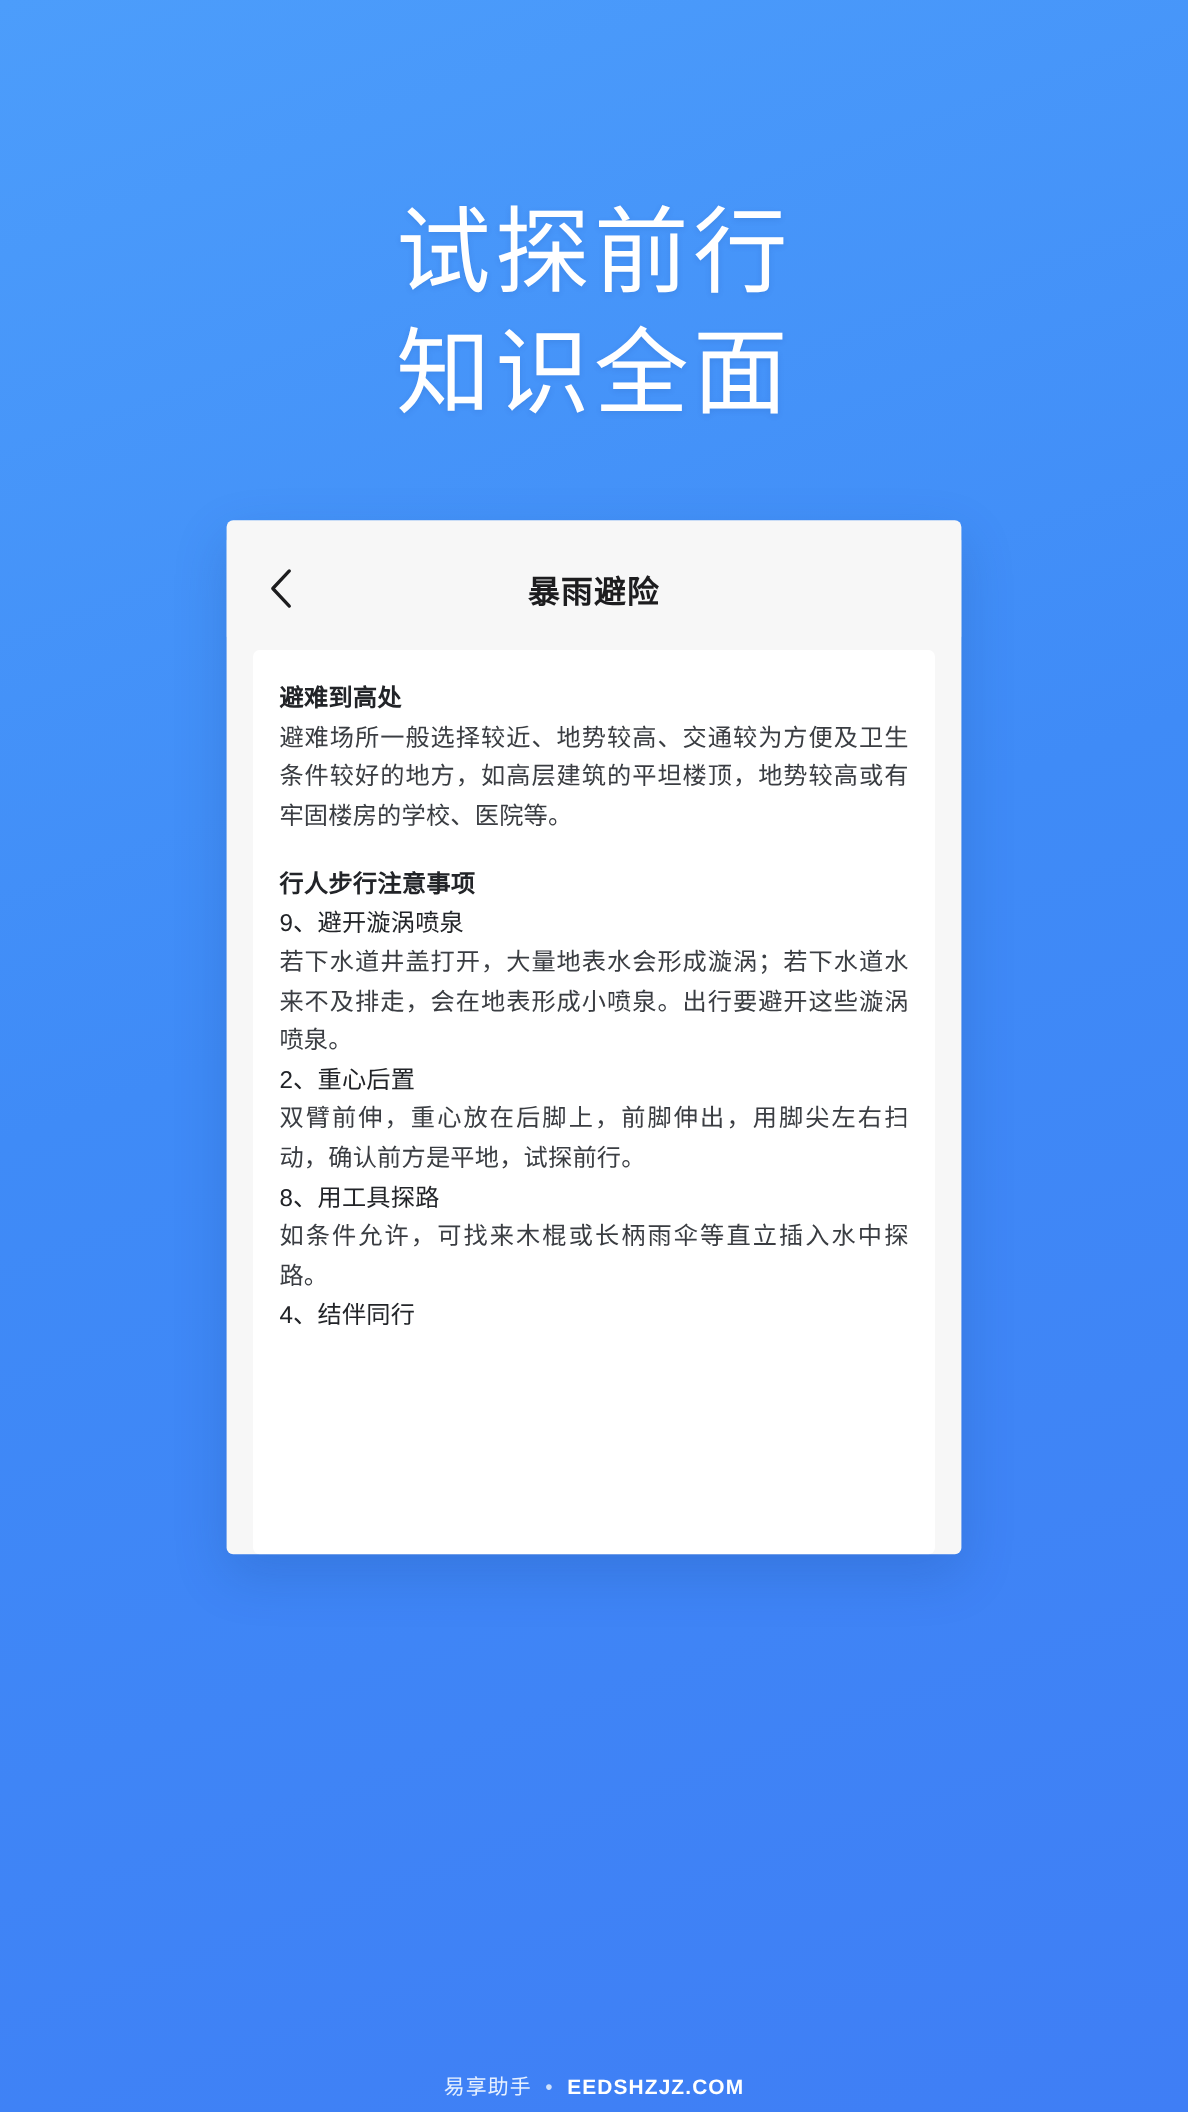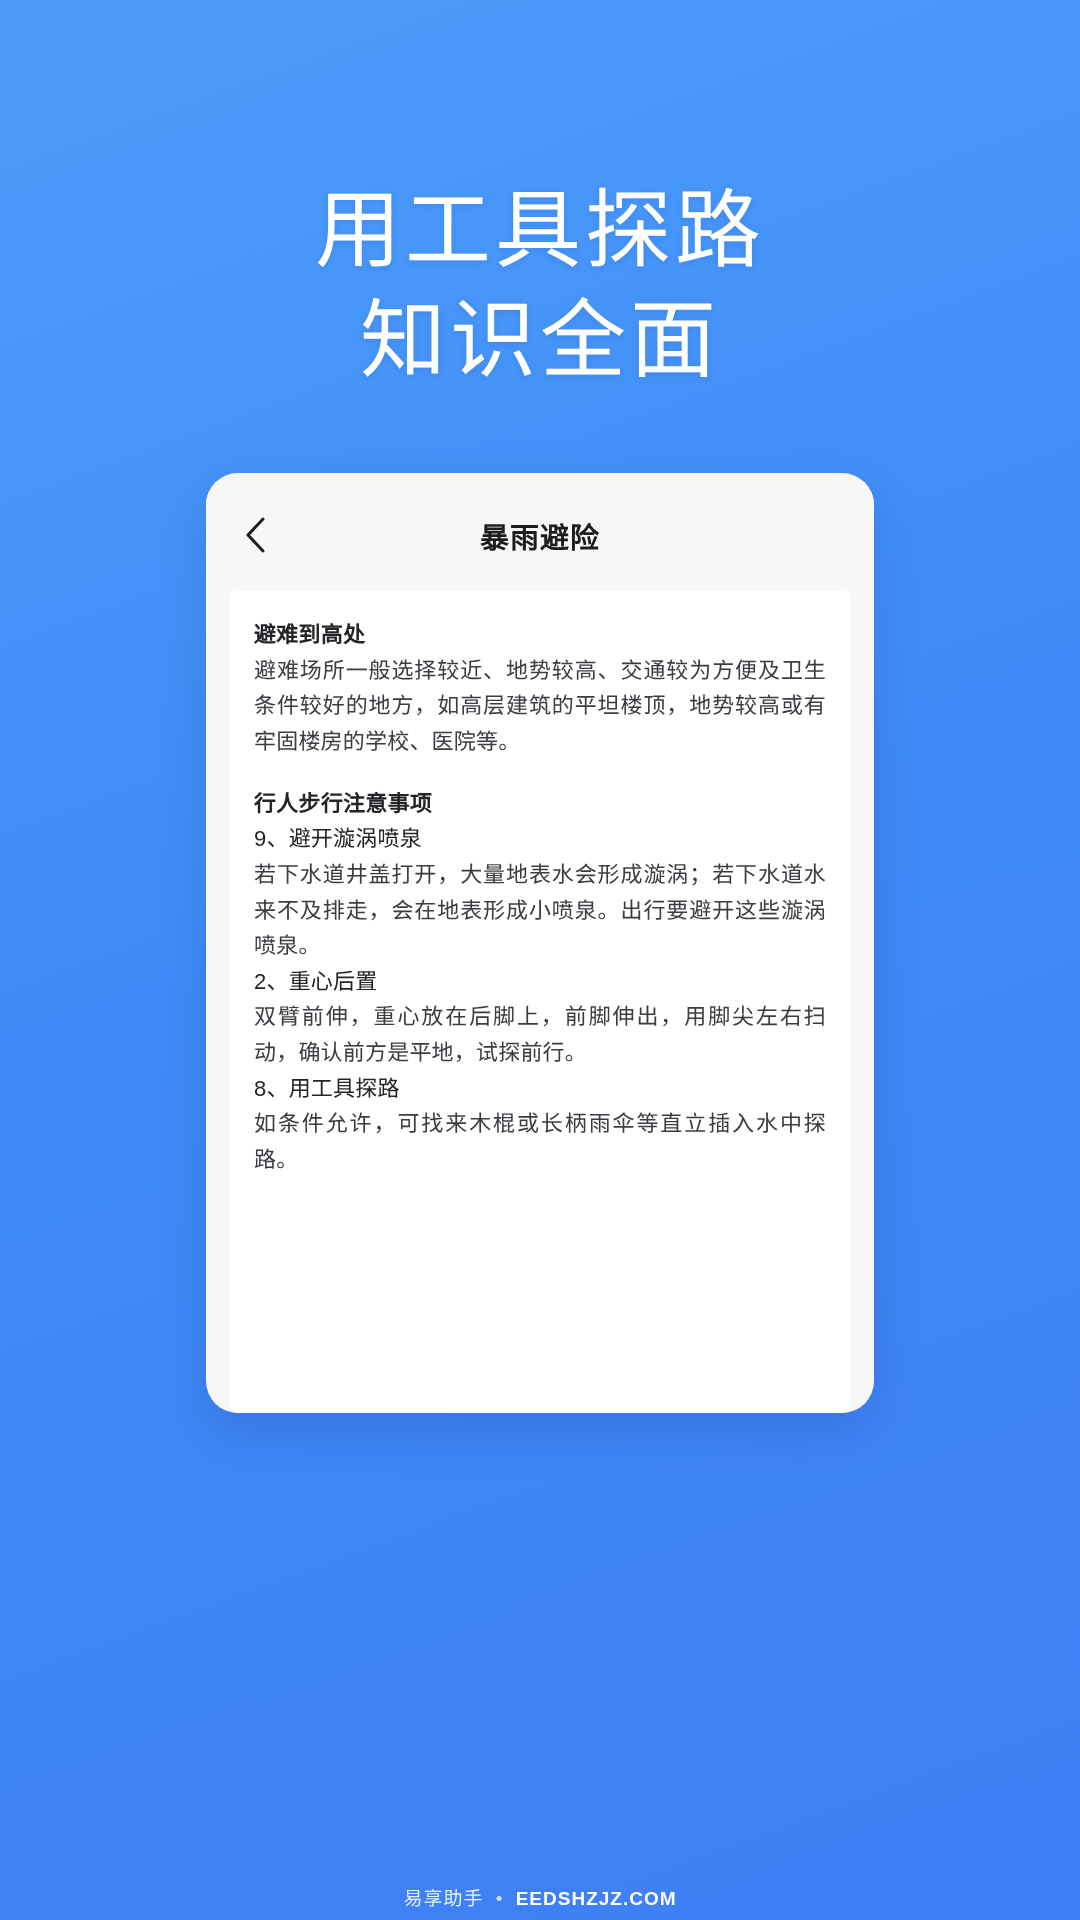--- a/index.html
+++ b/index.html
@@ -35,21 +35,21 @@
   }
   .headline .line {
     display: block;
   }
 
   .phone {
     margin-top: 78px;
     width: 668px;
     height: 940px;
     background: #f7f7f7;
-    border-radius: 32px;
+    border-radius: 6px;
     box-shadow: 0 18px 48px rgba(20, 60, 130, 0.20);
     overflow: hidden;
     position: relative;
     display: flex;
     flex-direction: column;
   }
 
   .appbar {
     height: 88px;
     flex: 0 0 88px;
@@ -142,21 +142,21 @@
     color: #ffffff;
     font-weight: 700;
   }
 </style>
 </head>
 <body>
 
 <div class="page">
 
   <div class="headline">
-    <span class="line">用工具探路</span>
+    <span class="line">试探前行</span>
     <span class="line">知识全面</span>
   </div>
 
   <div class="phone">
 
     <div class="appbar">
       <div class="back-btn">
         <span>
           <svg width="22" height="38" viewBox="0 0 22 38" fill="none" xmlns="http://www.w3.org/2000/svg">
             <path d="M19 3 L4 19 L19 35" stroke="#1d1d1f" stroke-width="3" stroke-linecap="round" stroke-linejoin="round"></path>
@@ -179,20 +179,21 @@
 
         <div class="sub-title">9、避开漩涡喷泉</div>
         <div class="sec-para">若下水道井盖打开，大量地表水会形成漩涡；若下水道水来不及排走，会在地表形成小喷泉。出行要避开这些漩涡喷泉。</div>
 
         <div class="sub-title">2、重心后置</div>
         <div class="sec-para">双臂前伸，重心放在后脚上，前脚伸出，用脚尖左右扫动，确认前方是平地，试探前行。</div>
 
         <div class="sub-title">8、用工具探路</div>
         <div class="sec-para">如条件允许，可找来木棍或长柄雨伞等直立插入水中探路。</div>
 
+        <div class="sub-title">4、结伴同行</div>
 
       </div>
 
     </div>
   </div>
 
   <div class="footer">
     <span class="brand">易享助手</span>
     <span class="dot">•</span>
     <span class="site">EEDSHZJZ.COM</span>

